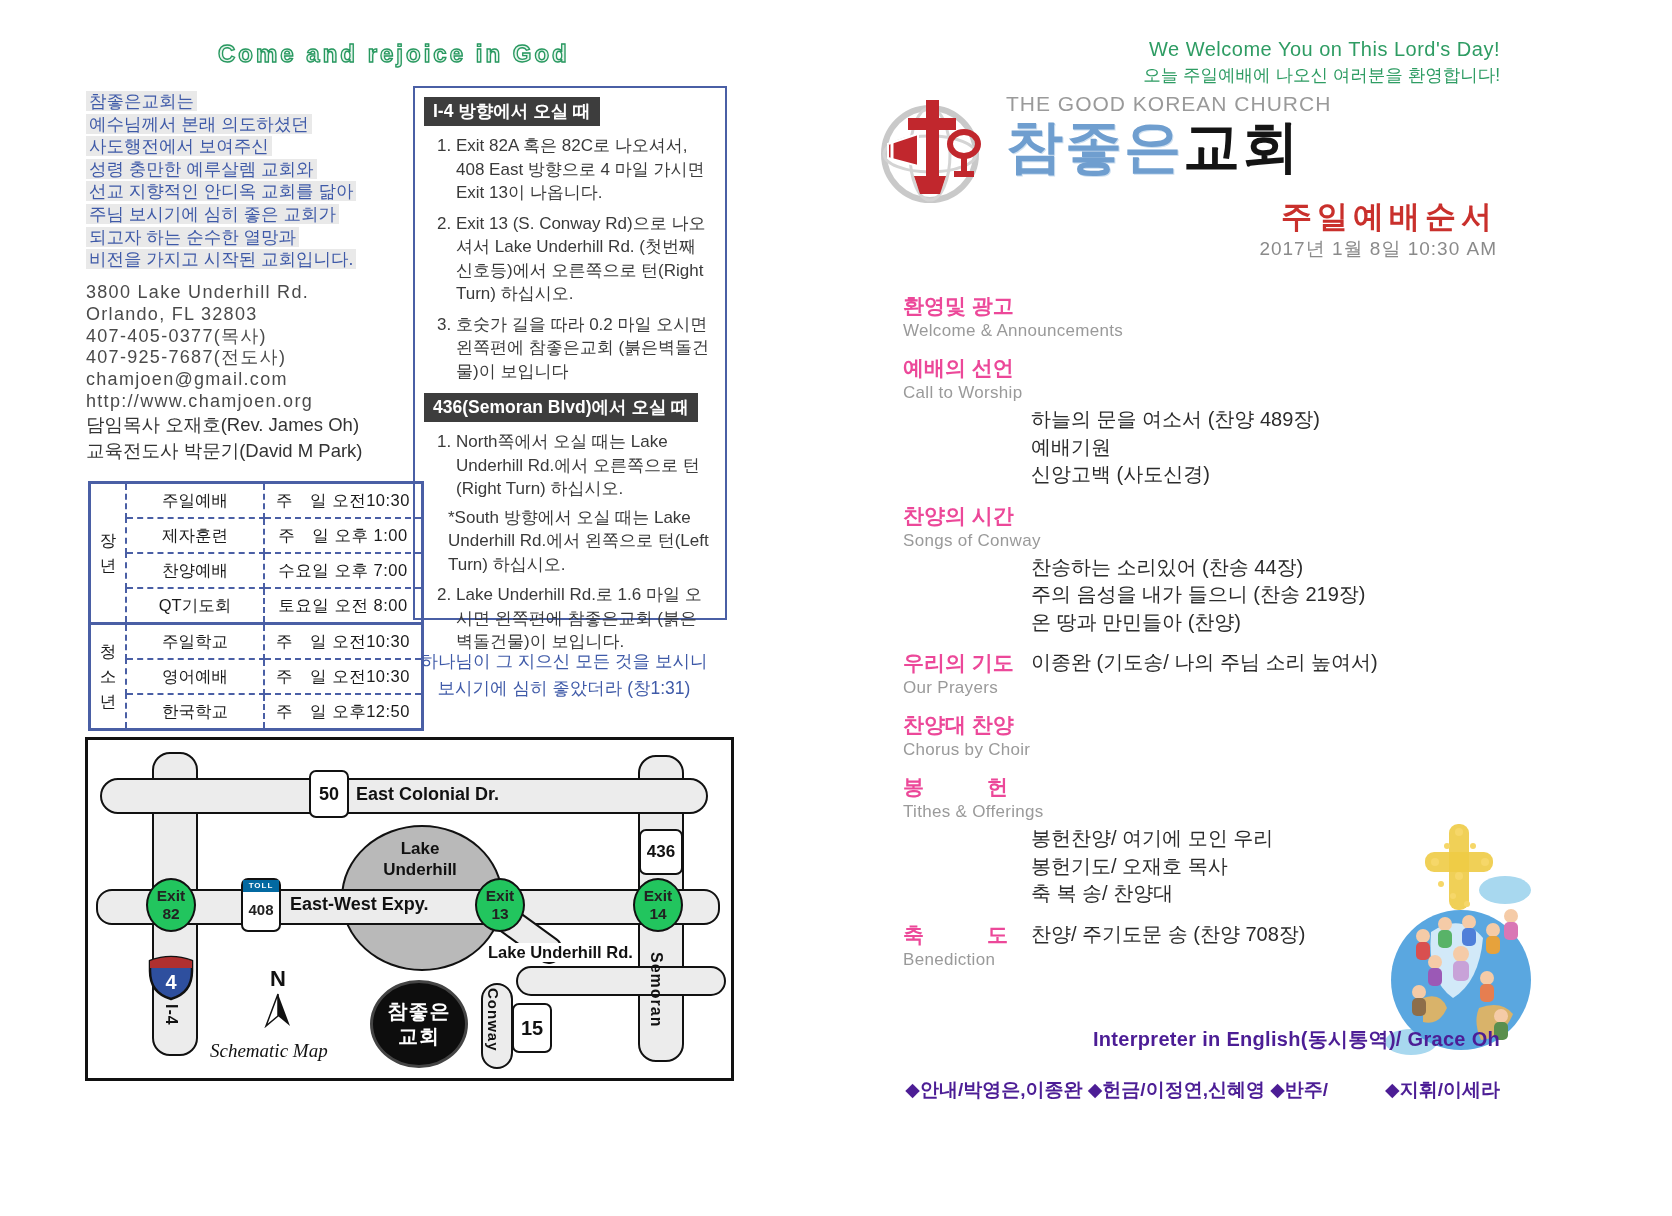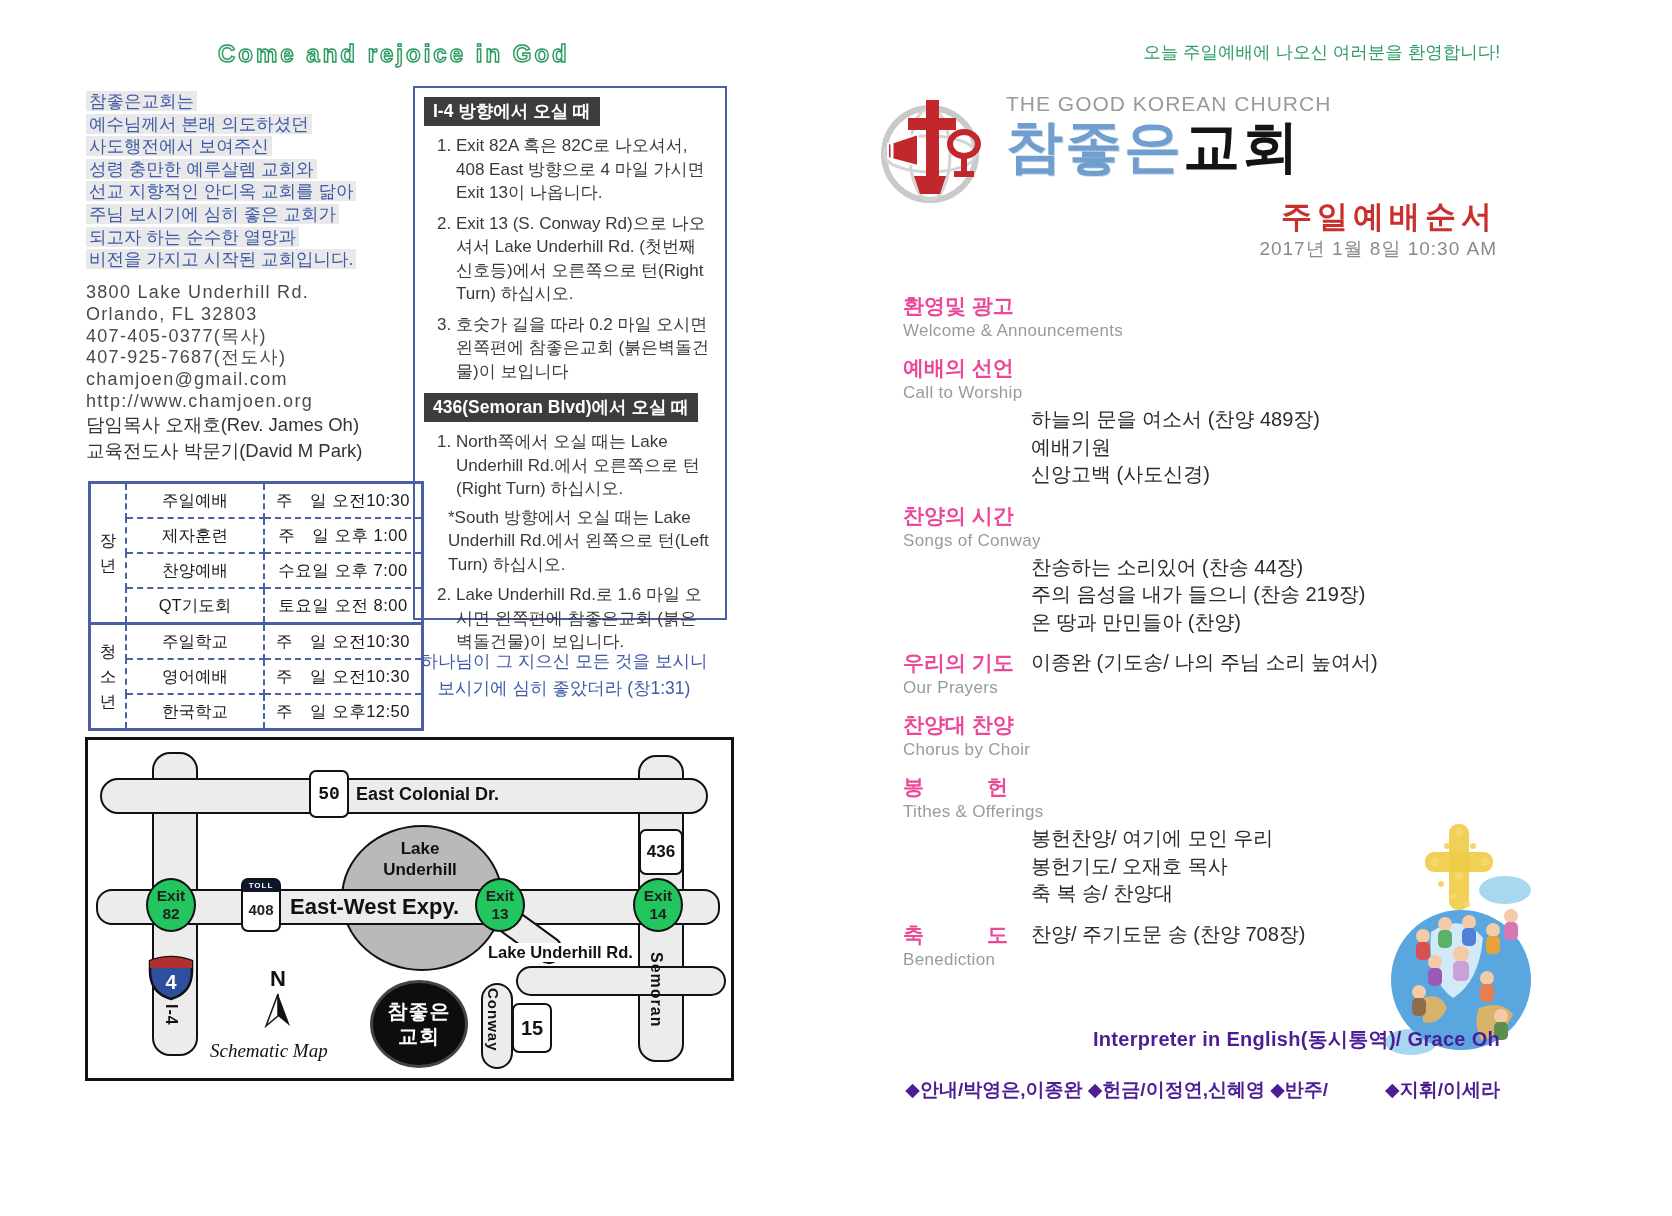--- a/index.html
+++ b/index.html
@@ -40,21 +40,21 @@
   .flshield{position:absolute;background:#fff;border:2.5px solid #111;border-radius:7px;
             text-align:center;font-weight:bold;color:#111;}
   .exitc{position:absolute;width:50px;height:54px;background:#22c55e;border:2.5px solid #111;border-radius:50%;
          text-align:center;font-weight:bold;font-size:15.5px;line-height:1.15;box-sizing:border-box;padding-top:7px;}
   .vtext{position:absolute;writing-mode:vertical-rl;font-weight:bold;color:#111;letter-spacing:1px;}
   .churchoval{position:absolute;left:282px;top:240px;width:98px;height:88px;background:#0d0d0d;border:3px solid #444;
               border-radius:50%;color:#fff;text-align:center;font-weight:bold;box-sizing:border-box;padding-top:16px;}
   .churchoval div{font-size:20px;line-height:25px;letter-spacing:1px;}
   .toll{position:absolute;left:153px;top:138px;width:40px;height:54px;background:#fff;border:2.5px solid #111;
         border-radius:7px;text-align:center;box-sizing:border-box;}
-  .toll .tl{display:block;background:#0f172a;color:#fff;font-size:8px;font-weight:bold;letter-spacing:1px;line-height:12px;}
+  .toll .tl{display:block;background:#0369a1;color:#fff;font-size:8px;font-weight:bold;letter-spacing:1px;line-height:12px;}
   .toll .tn{display:block;font-size:15px;font-weight:bold;line-height:1.1;padding-top:10px;}
   .i4sh{position:absolute;left:58px;top:211px;}
   .compass{position:absolute;left:170px;top:226px;text-align:center;width:40px;}
   .compass .nletter{font-weight:bold;font-size:22px;color:#111;}
   .schem{position:absolute;left:122px;top:300px;font-style:italic;font-size:19px;color:#111;font-family:"Liberation Serif","DejaVu Serif",serif;}
 
   
   .welcome{position:absolute;right:172px;top:38px;text-align:right;color:#2e9c63;}
   .wel-en{font-size:20px;letter-spacing:0.5px;}
   .wel-ko{font-size:17.5px;margin-top:2px;}
@@ -184,36 +184,36 @@
     <div class="road" style="left:8px;top:149px;width:620px;height:32px;border-radius:16px;"></div>
     <div class="road" style="left:398px;top:180px;width:78px;height:24px;transform:rotate(36deg);"></div>
     <div class="road" style="left:428px;top:226px;width:206px;height:26px;"></div>
     <div class="road" style="left:393px;top:243px;width:28px;height:82px;"></div>
 
     <div class="maplabel" style="left:253px;top:98px;width:158px;text-align:center;font-size:17px;line-height:21px;">
       <div>Lake</div>
       <div>Underhill</div>
     </div>
 
-    <div class="flshield" style="left:221px;top:30px;width:36px;height:44px;font-size:18px;line-height:44px;font-family:Liberation Mono, monospace;">
+    <div class="flshield" style="left:221px;top:30px;width:36px;height:44px;font-size:18px;line-height:44px;">
       <span>50</span>
     </div>
     <div class="flshield" style="left:551px;top:89px;width:40px;height:42px;font-size:17px;line-height:42px;">
       <span>436</span>
     </div>
     <div class="flshield" style="left:424px;top:263px;width:36px;height:46px;font-size:20px;line-height:46px;">
       <span>15</span>
     </div>
     <div class="toll">
       <span class="tl">TOLL</span>
       <span class="tn">408</span>
     </div>
 
     <div class="maplabel" style="left:268px;top:44px;font-size:18px;">East Colonial Dr.</div>
-    <div class="maplabel" style="left:202px;top:154px;font-size:22px;">East-West Expy.</div>
+    <div class="maplabel" style="left:202px;top:154px;font-size:18px;">East-West Expy.</div>
     <div class="maplabel" style="left:398px;top:203px;font-size:16.5px;background:#fff;padding:0 2px;">Lake Underhill Rd.</div>
 
     <div class="exitc" style="left:58px;top:138px;">
       <div>Exit</div>
       <div>82</div>
     </div>
     <div class="exitc" style="left:387px;top:138px;">
       <div>Exit</div>
       <div>13</div>
     </div>
@@ -244,20 +244,21 @@
     <div class="churchoval">
       <div>참좋은</div>
       <div>교회</div>
     </div>
 
     <div class="vtext" style="left:397px;top:248px;font-size:15px;">Conway</div>
     <div class="vtext" style="left:559px;top:212px;font-size:16px;">Semoran</div>
   </div>
 
   <div class="welcome">
+    <div class="wel-en">We Welcome You on This Lord's Day!</div>
     <div class="wel-ko">오늘 주일예배에 나오신 여러분을 환영합니다!</div>
   </div>
 
   <div class="logo">
     <svg width="122" height="116" viewBox="0 0 122 116">
       <circle cx="52" cy="62" r="46" fill="#fff" stroke="#c9c9c9" stroke-width="6"></circle>
       <ellipse cx="52" cy="62" rx="46" ry="18" fill="none" stroke="#d4d4d4" stroke-width="3"></ellipse>
       <ellipse cx="52" cy="62" rx="20" ry="46" fill="none" stroke="#d4d4d4" stroke-width="3"></ellipse>
       <rect x="48" y="8" width="13" height="78" fill="#c1272d"></rect>
       <rect x="30" y="26" width="48" height="12" fill="#c1272d"></rect>

